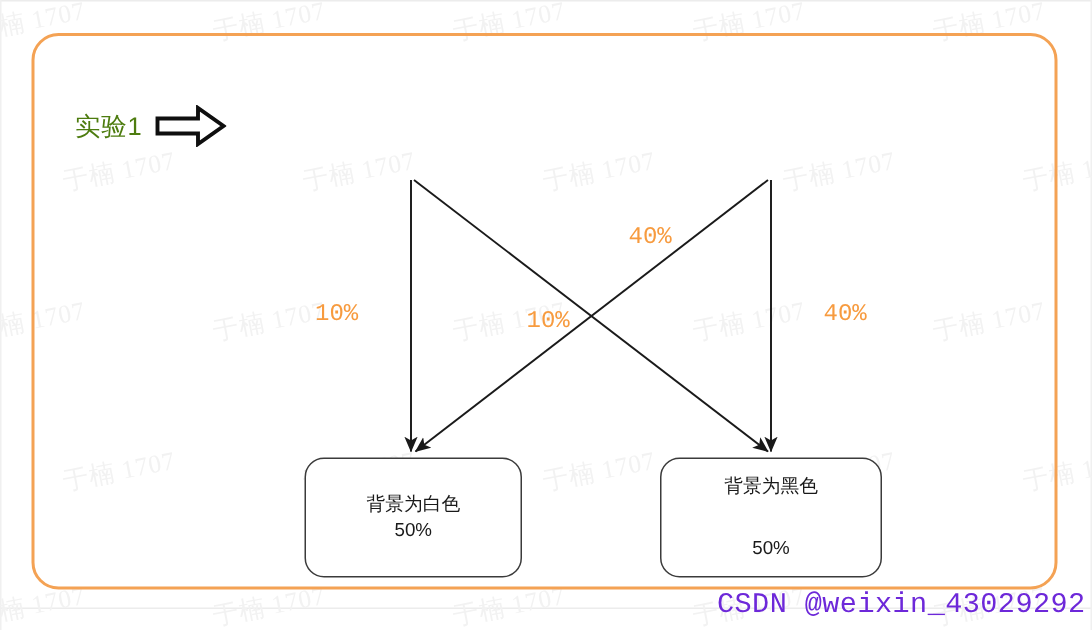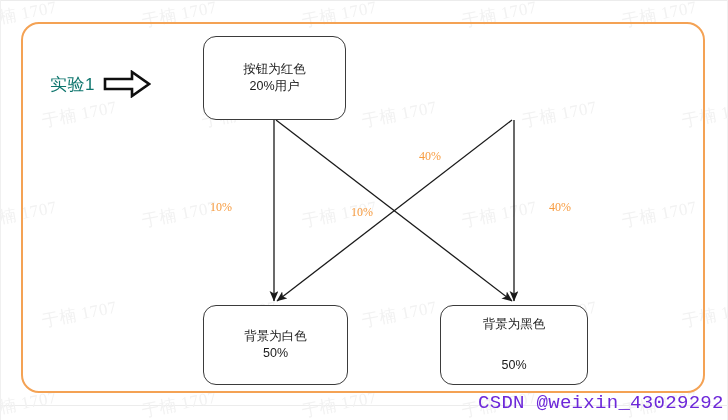--- a/index.html
+++ b/index.html
@@ -97,38 +97,38 @@
 
   
   .exp-label {
     position: absolute;
     display: flex;
     align-items: center;
     z-index: 4;
   }
   .exp-label .txt {
     font-size: 17px;
-    color: #0f766e;
+    color: #4d7c0f;
     font-family: "Liberation Sans", "DejaVu Sans", sans-serif;
     white-space: nowrap;
     letter-spacing: 0.5px;
   }
   .exp-label .blockarrow {
     margin-left: 8px;
     display: block;
   }
   #exp1 { left: 50px; top: 70px; }
   #exp2 { left: 50px; top: 330px; }
 
   
   .pct {
     position: absolute;
     color: #f79b3f;
-    font-size: 12px;
-    font-family: Liberation Serif, serif;
+    font-size: 16px;
+    font-family: Liberation Mono, monospace;
     white-space: nowrap;
     z-index: 5;
   }
   #pct-left   { left: 210px; top: 200px; }
   #pct-center { left: 351px; top: 205px; }
   #pct-upper  { left: 419px; top: 149px; }
   #pct-right  { left: 549px; top: 200px; }
 
   
   #csdn {
@@ -200,24 +200,20 @@
   </svg>
 
   <div class="exp-label" id="exp1">
     <span class="txt">实验1</span>
     <svg class="blockarrow" width="48" height="28" viewBox="0 0 48 28" xmlns="http://www.w3.org/2000/svg">
       <path d="M2,9 L29,9 L29,2 L46,14 L29,26 L29,19 L2,19 Z" fill="#ffffff" stroke="#0f0f0f" stroke-width="2.6" stroke-linejoin="miter"></path>
     </svg>
   </div>
 
 
-  <div class="node" id="node-red">
-    <span class="line1">按钮为红色</span>
-    <span class="line2">20%用户</span>
-  </div>
 
 
   <div class="node" id="node-white">
     <span class="line1">背景为白色</span>
     <span class="line2">50%</span>
   </div>
 
   <div class="node" id="node-black">
     <span class="line1">背景为黑色</span>
     <span class="line2">50%</span>

